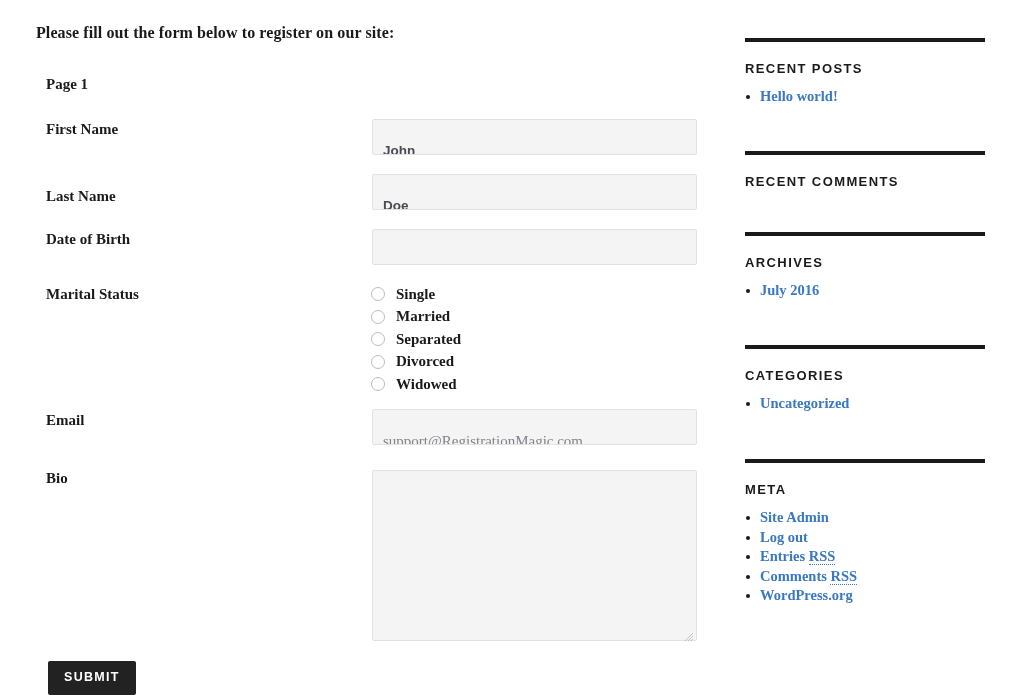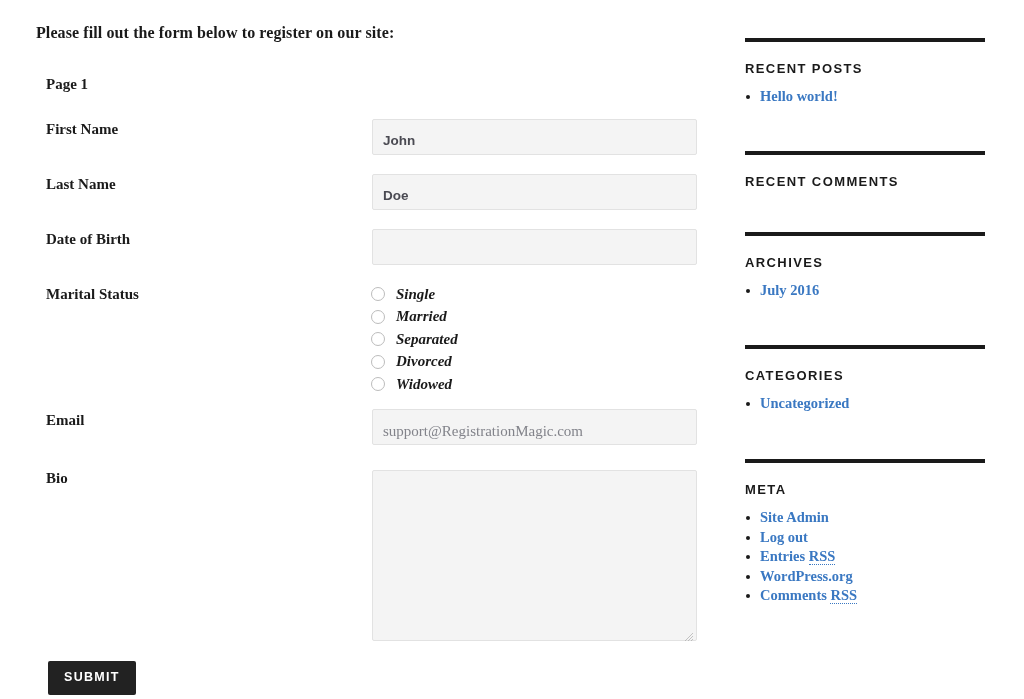--- a/index.html
+++ b/index.html
@@ -74,21 +74,21 @@
     top: 0;
   }
 
   .text-input {
     box-sizing: border-box;
     width: 325px;
     height: 36px;
     background: #f4f4f4;
     border: 1px solid #e2e2e2;
     border-radius: 2px;
-    padding: 4px 10px;
+    padding: 14px 10px;
     line-height: 34px;
     font-size: 14px;
     overflow: hidden;
     white-space: nowrap;
   }
   .text-input .val {
     font-family: "Liberation Sans", "DejaVu Sans", sans-serif;
     font-weight: 700;
     font-size: 13.5px;
     color: #4a4a52;
@@ -229,34 +229,34 @@
   <div id="form-area">
     <div id="page-title">Page 1</div>
 
   <div class="form-row" style="top: 0px;">
         <div class="field-label" style="top: 59px;">First Name</div>
         <div class="field-control" style="top: 57px;">
           <div class="text-input"><span class="val">John</span></div>
         </div>
       </div>
       <div class="form-row" style="top: 0px;">
-        <div class="field-label" style="top: 114px;">Last Name</div>
+        <div class="field-label" style="top: 126px;">Last Name</div>
         <div class="field-control" style="top: 112px;">
           <div class="text-input"><span class="val">Doe</span></div>
         </div>
       </div>
       <div class="form-row" style="top: 0px;">
         <div class="field-label" style="top: 169px;">Date of Birth</div>
         <div class="field-control" style="top: 167px;">
           <div class="text-input"><span class="ph"></span></div>
         </div>
       </div>
       <div class="form-row" style="top: 0px;">
         <div class="field-label" style="top: 224px;">Marital Status</div>
-        <div class="radio-list" style="top: 221px; font-style: italic;">
+        <div class="radio-list" style="top: 221px;">
           <label class="radio-item">
             <span class="radio-mark"></span>
             <span class="radio-label">Single</span>
           </label>
           <label class="radio-item">
             <span class="radio-mark"></span>
             <span class="radio-label">Married</span>
           </label>
           <label class="radio-item">
             <span class="radio-mark"></span>
@@ -320,17 +320,17 @@
         <li><a href="#">Uncategorized</a></li>
       </ul>
     </div>
     <div class="widget" style="top: 459px;">
       <div class="widget-rule"></div>
       <div class="widget-title">META</div>
       <ul class="widget-list">
         <li><a href="#">Site Admin</a></li>
         <li><a href="#">Log out</a></li>
         <li><a href="#">Entries <span class="abbr">RSS</span></a></li>
+        <li><a href="#">Comments <span class="abbr">RSS</span></a></li>
         <li><a href="#">WordPress.org</a></li>
-        <li><a href="#">Comments <span class="abbr">RSS</span></a></li>
       </ul>
     </div>
   </div>
 
 </body></html>

